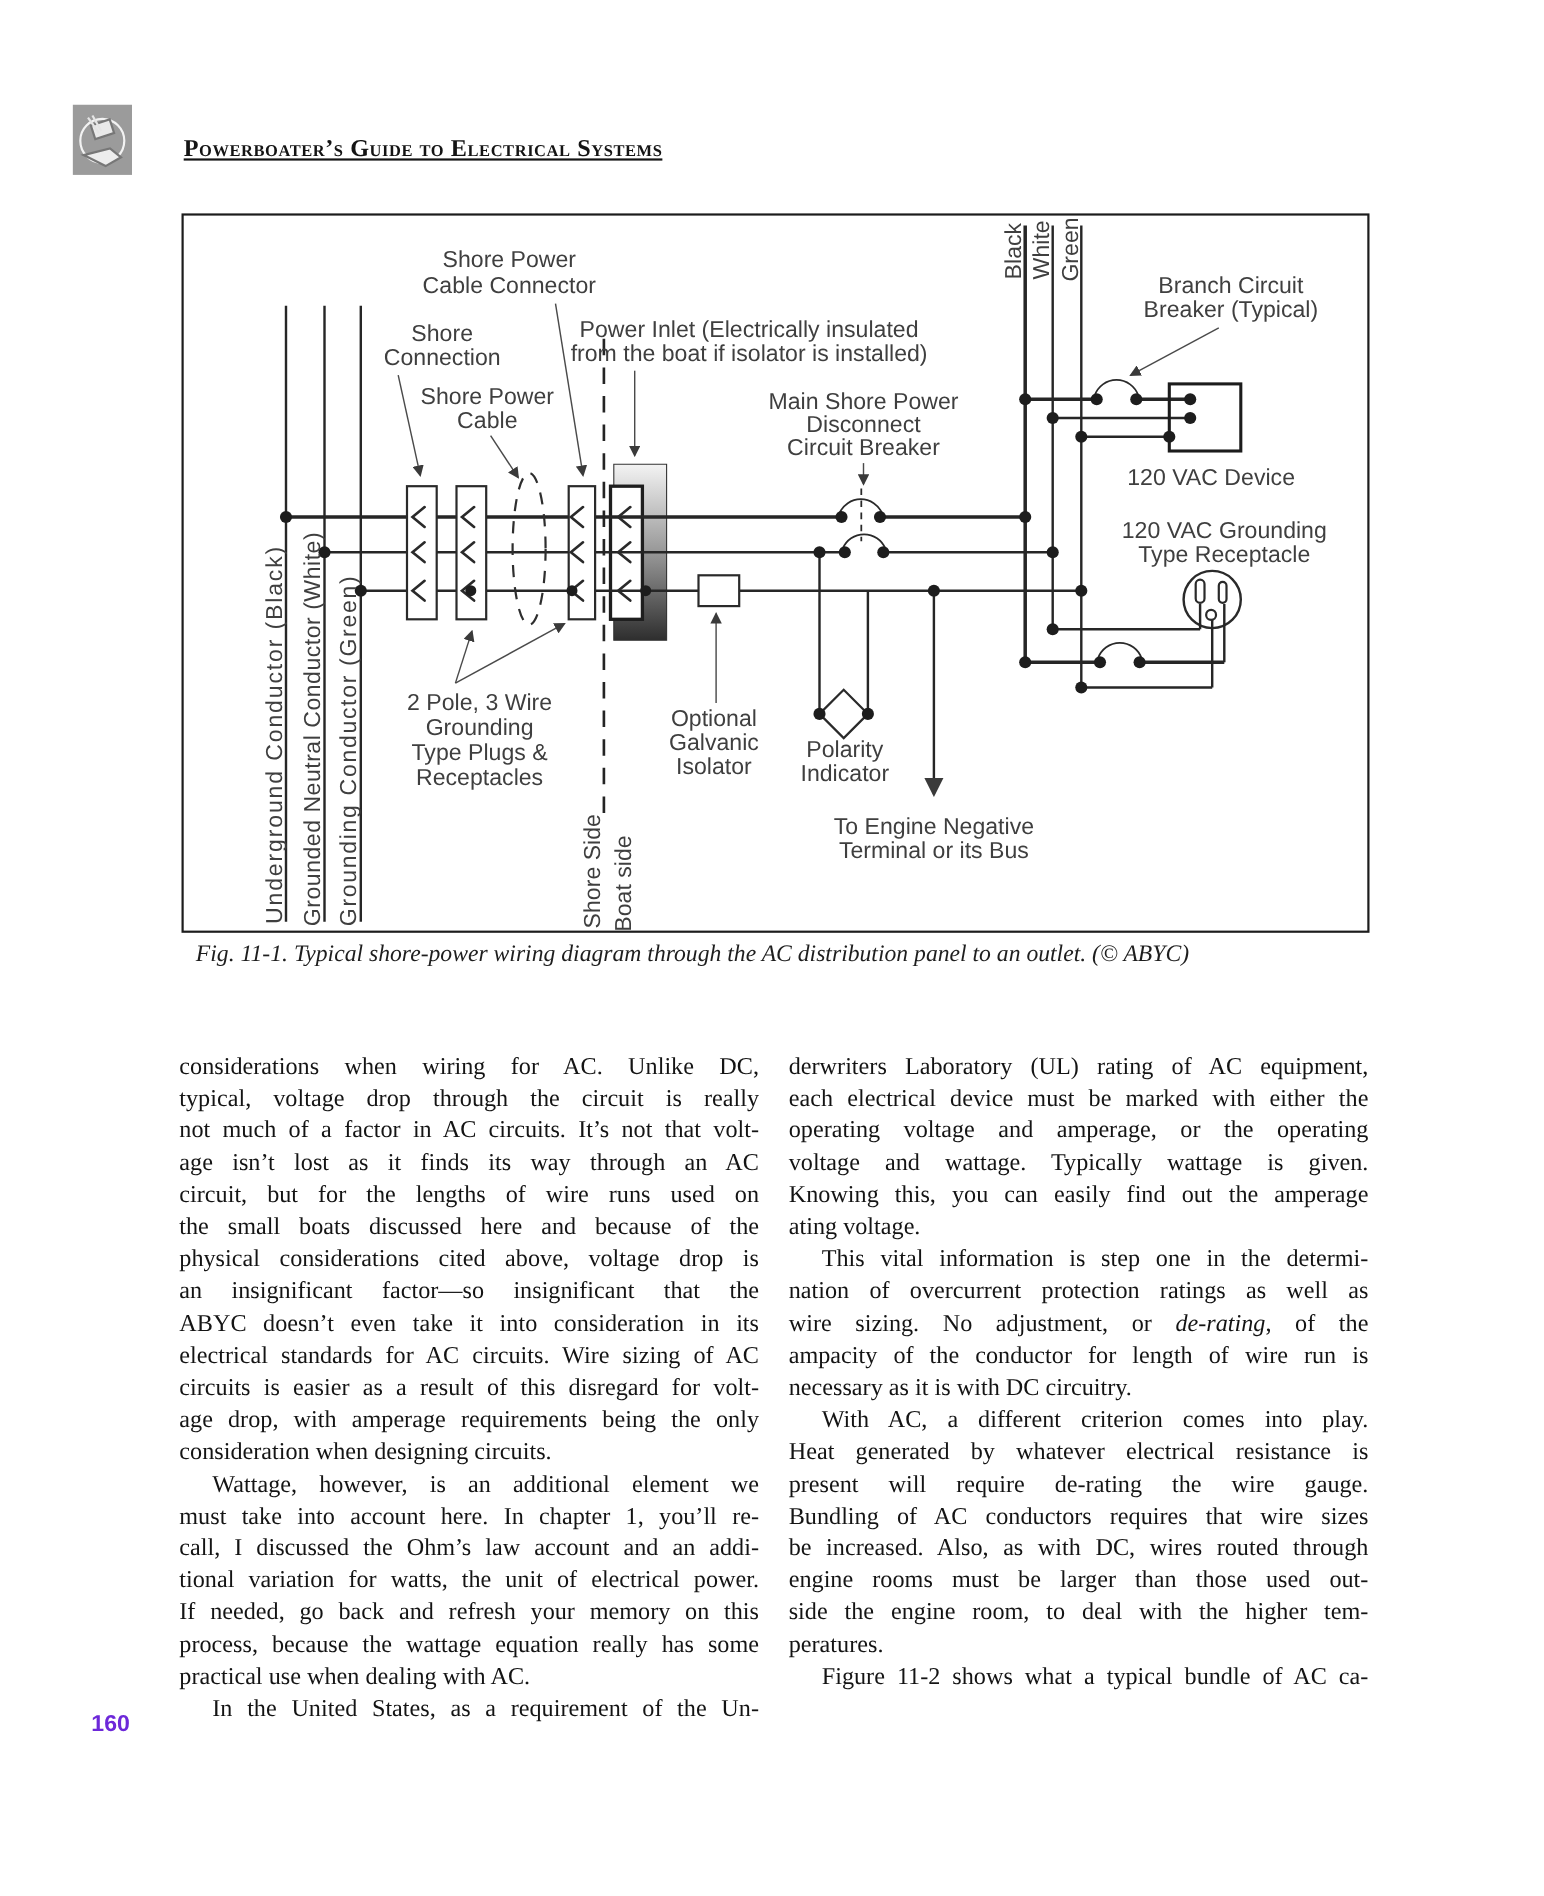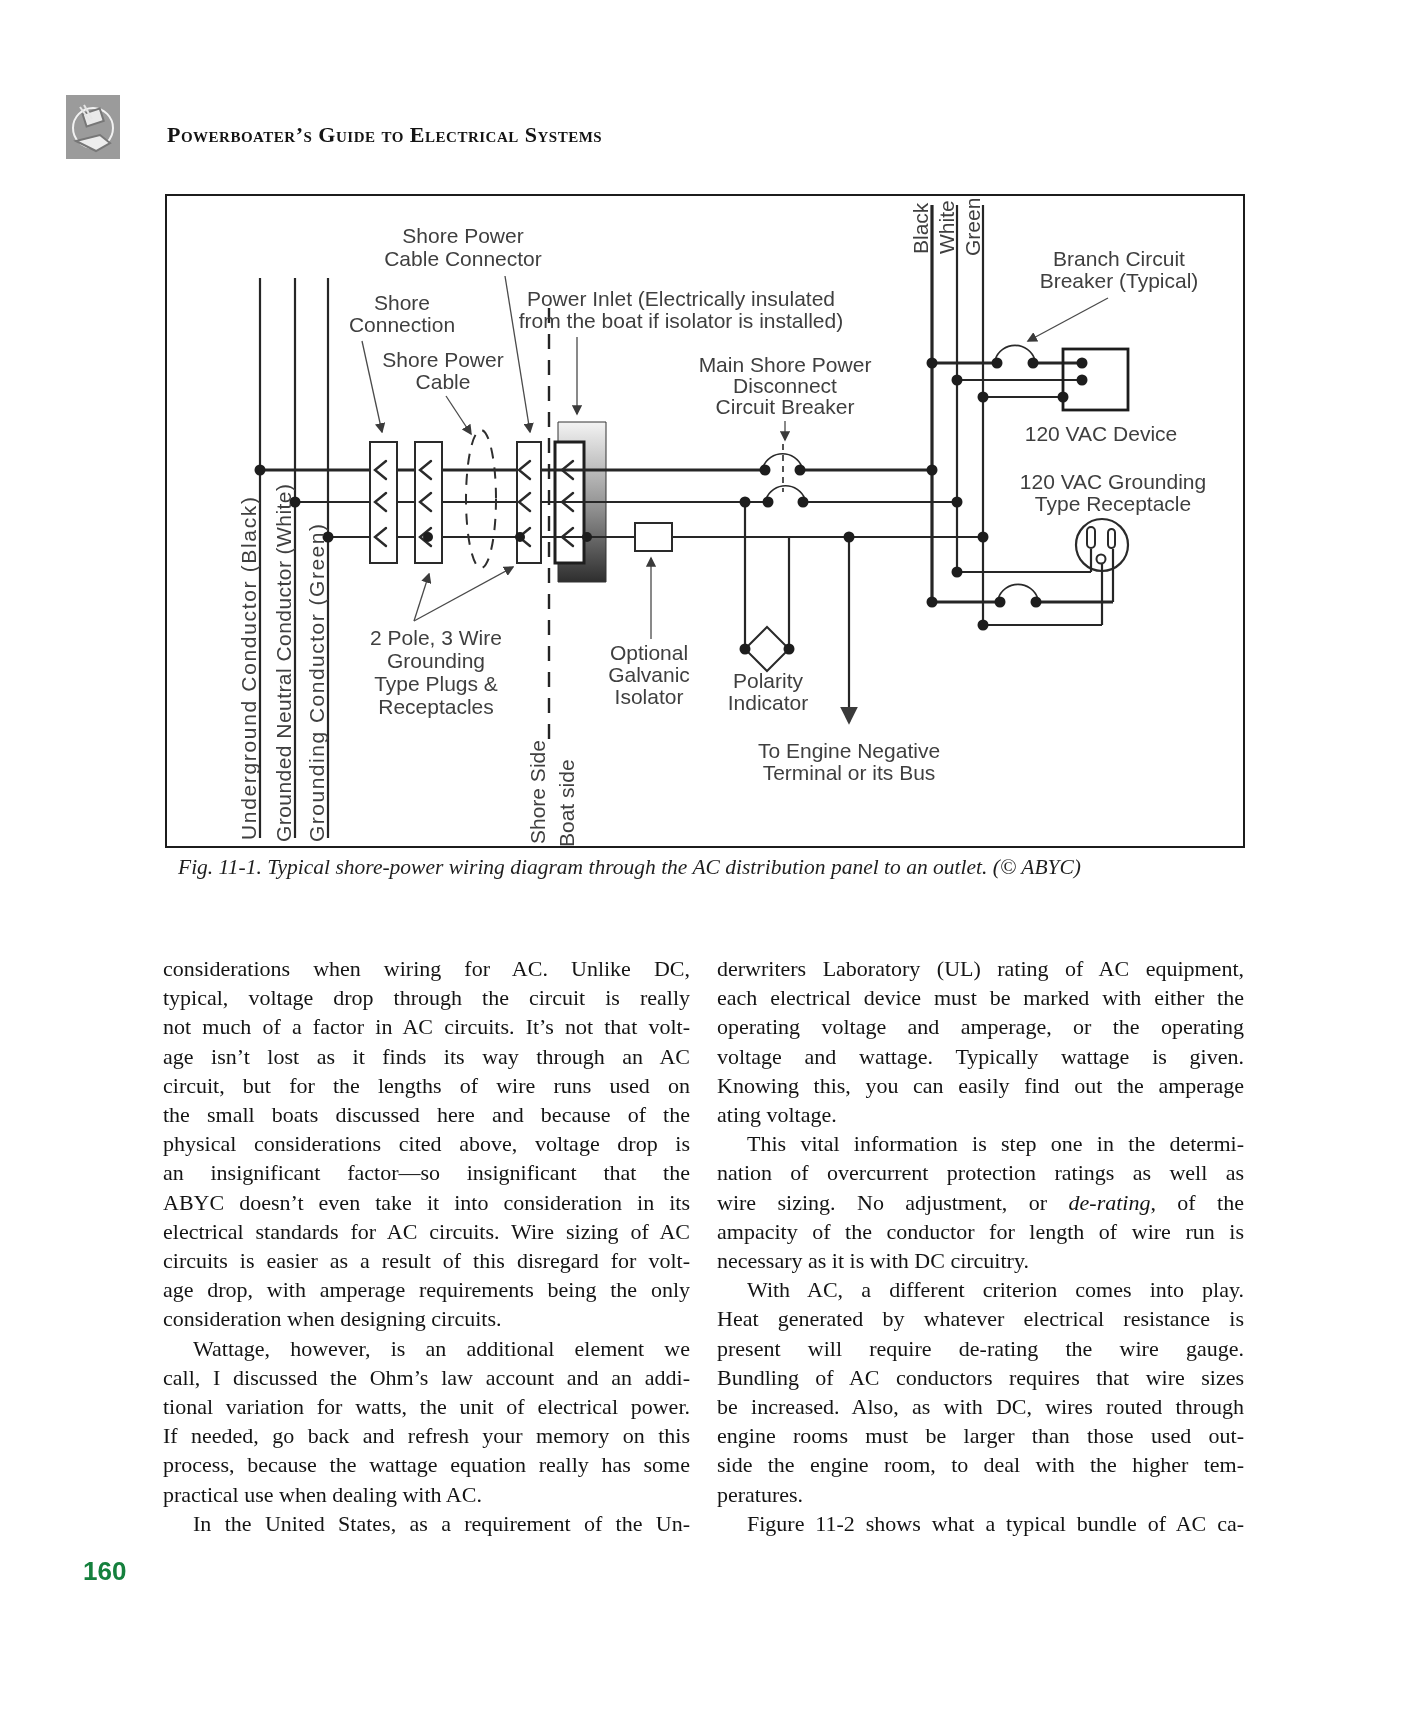--- a/index.html
+++ b/index.html
@@ -1,41 +1,41 @@
 <!DOCTYPE html>
 <html><head>
 <meta charset="utf-8">
 <style>
   html,body{margin:0;padding:0;background:#e8e8e8;}
   #page{position:relative;width:1404px;height:1724px;background:#ffffff;overflow:hidden;
         font-family:"Liberation Serif",serif;color:#161616;}
   
   #running-head{position:absolute;left:167px;top:122px;font-family:"Liberation Serif",serif;
-        font-variant:small-caps;font-weight:600;font-size:22px;letter-spacing:.5px;color:#141414;}
+        font-variant:small-caps;font-weight:600;font-size:22px;letter-spacing:.5px;color:#141414;text-decoration:underline;}
   #logo{position:absolute;left:66px;top:95px;}
   
   #fig-svg{position:absolute;left:150px;top:168px;}
   svg text{font-family:"Liberation Sans",sans-serif;font-size:21px;fill:#3f3f3f;}
   .wire{stroke:#262626;fill:none;}
   .thick{stroke-width:3.2;}
   .thin{stroke-width:2.2;}
   .lbl-line{stroke:#4a4a4a;stroke-width:1.3;fill:none;}
   .dot{fill:#1d1d1d;}
   #caption{position:absolute;left:178px;top:855px;width:1085px;font-style:italic;
         font-size:21.5px;color:#1e1e1e;}
   
   .col{position:absolute;top:954px;width:527px;font-size:22px;line-height:29.2px;color:#141414;}
   #col-left{left:163px;}
   #col-right{left:717px;}
   .bl{text-align:justify;text-align-last:justify;}
   .bl.e{text-align-last:left;}
   .bl.i{text-indent:30px;}
   .bl em{font-style:italic;}
   #page-number{position:absolute;left:83px;top:1556px;font-family:"Liberation Sans",sans-serif;
-        font-weight:bold;font-size:26px;color:#15803d;}
+        font-weight:bold;font-size:21px;color:#6d28d9;}
 </style>
 </head>
 <body>
 
 <div id="page">
 
   <svg id="logo" width="54" height="64" viewBox="0 0 54 64">
     <rect x="0" y="0" width="54" height="64" fill="#9b9b9b"></rect>
     <g stroke="#f2f2f2" stroke-width="2" fill="none">
       <circle cx="27" cy="33" r="20"></circle>
@@ -235,20 +235,21 @@
     <div class="bl">circuit, but for the lengths of wire runs used on</div>
     <div class="bl">the small boats discussed here and because of the</div>
     <div class="bl">physical considerations cited above, voltage drop is</div>
     <div class="bl">an insignificant factor—so insignificant that the</div>
     <div class="bl">ABYC doesn’t even take it into consideration in its</div>
     <div class="bl">electrical standards for AC circuits. Wire sizing of AC</div>
     <div class="bl">circuits is easier as a result of this disregard for volt-</div>
     <div class="bl">age drop, with amperage requirements being the only</div>
     <div class="bl e">consideration when designing circuits.</div>
     <div class="bl i">Wattage, however, is an additional element we</div>
+    <div class="bl">must take into account here. In chapter 1, you’ll re-</div>
     <div class="bl">call, I discussed the Ohm’s law account and an addi-</div>
     <div class="bl">tional variation for watts, the unit of electrical power.</div>
     <div class="bl">If needed, go back and refresh your memory on this</div>
     <div class="bl">process, because the wattage equation really has some</div>
     <div class="bl e">practical use when dealing with AC.</div>
     <div class="bl i">In the United States, as a requirement of the Un-</div>
   </div>
 
   <div id="col-right" class="col">
     <div class="bl">derwriters Laboratory (UL) rating of AC equipment,</div>

